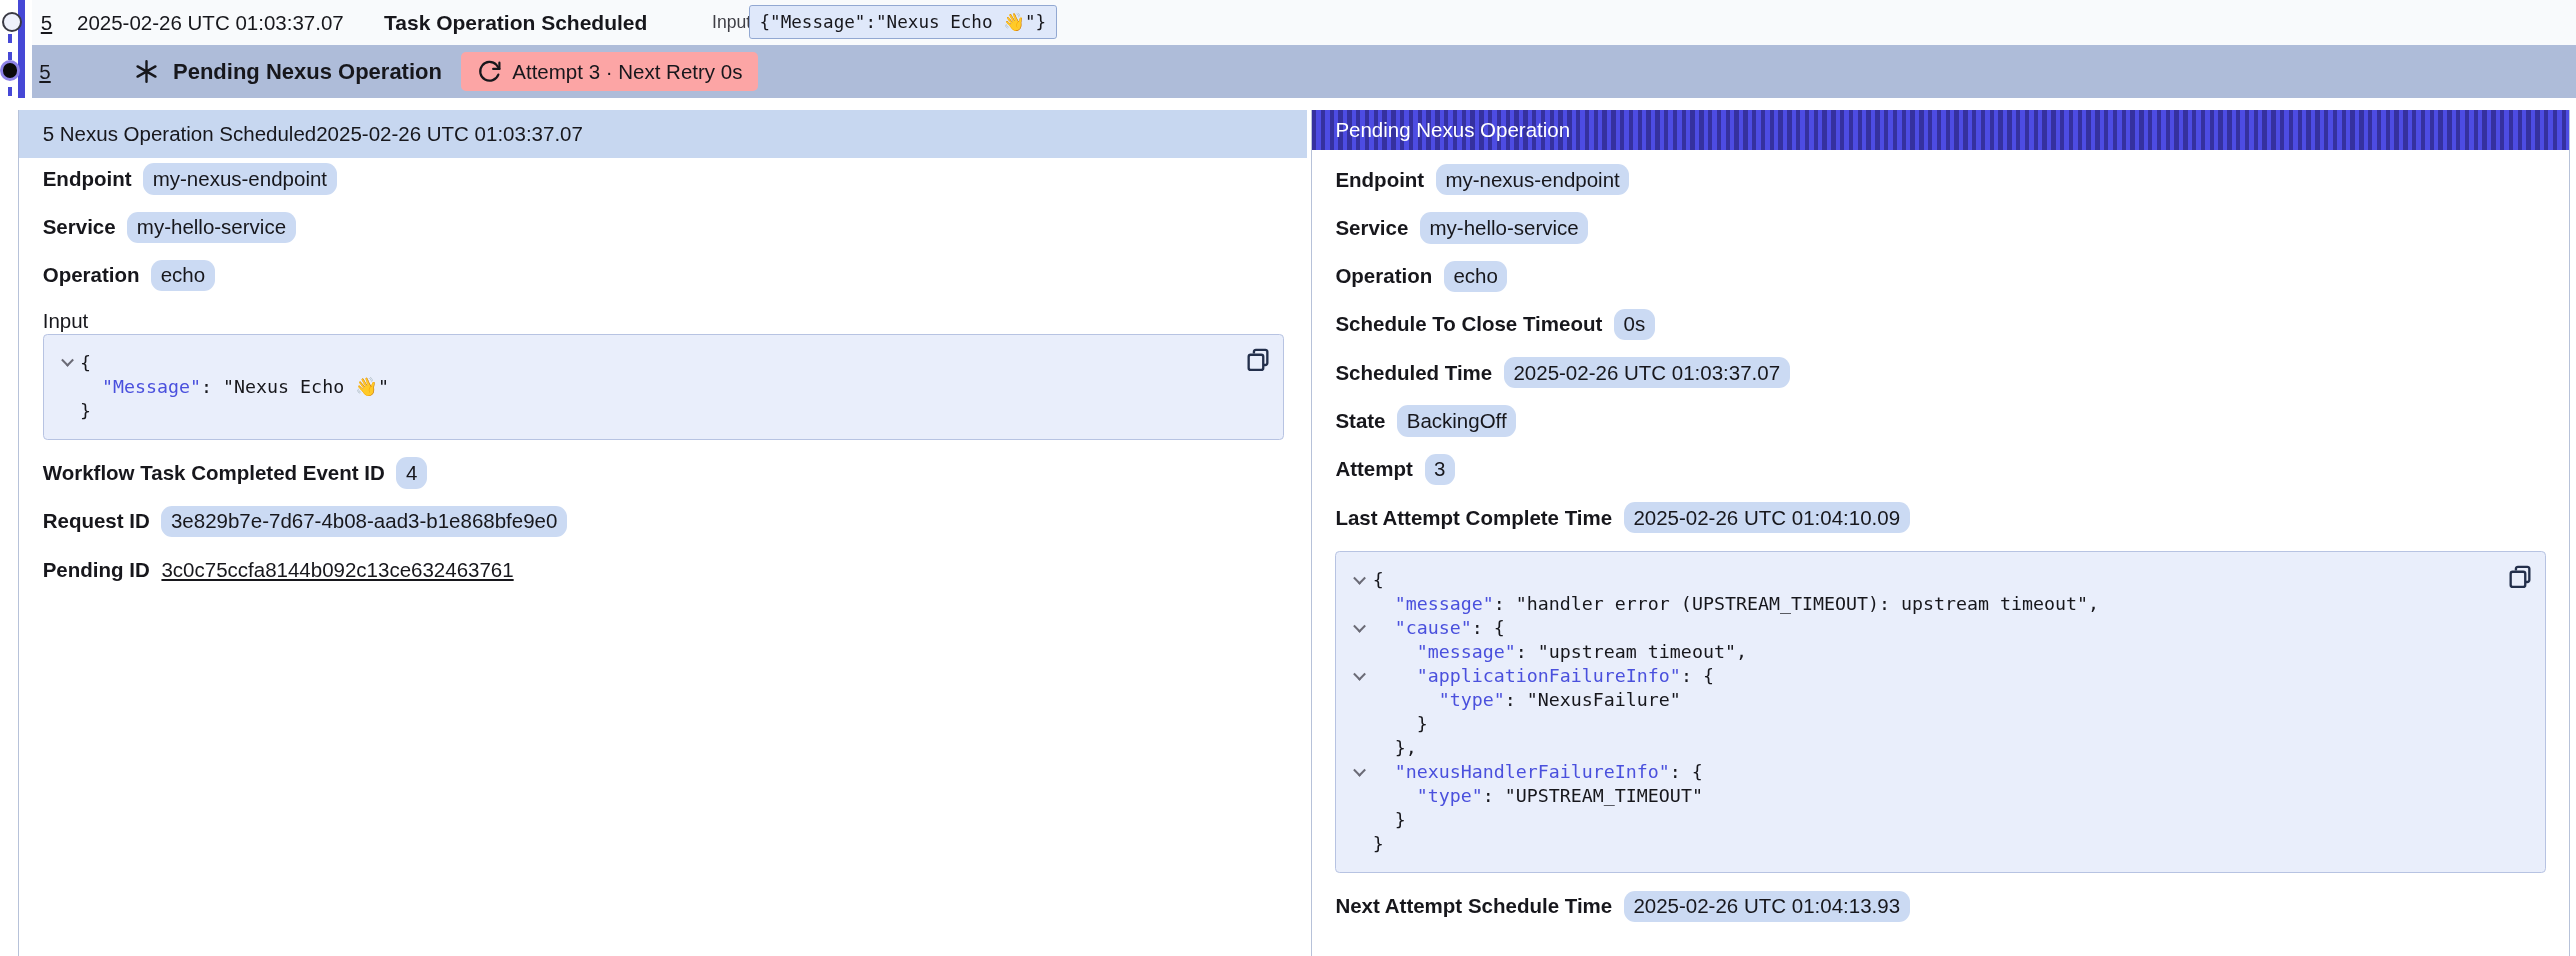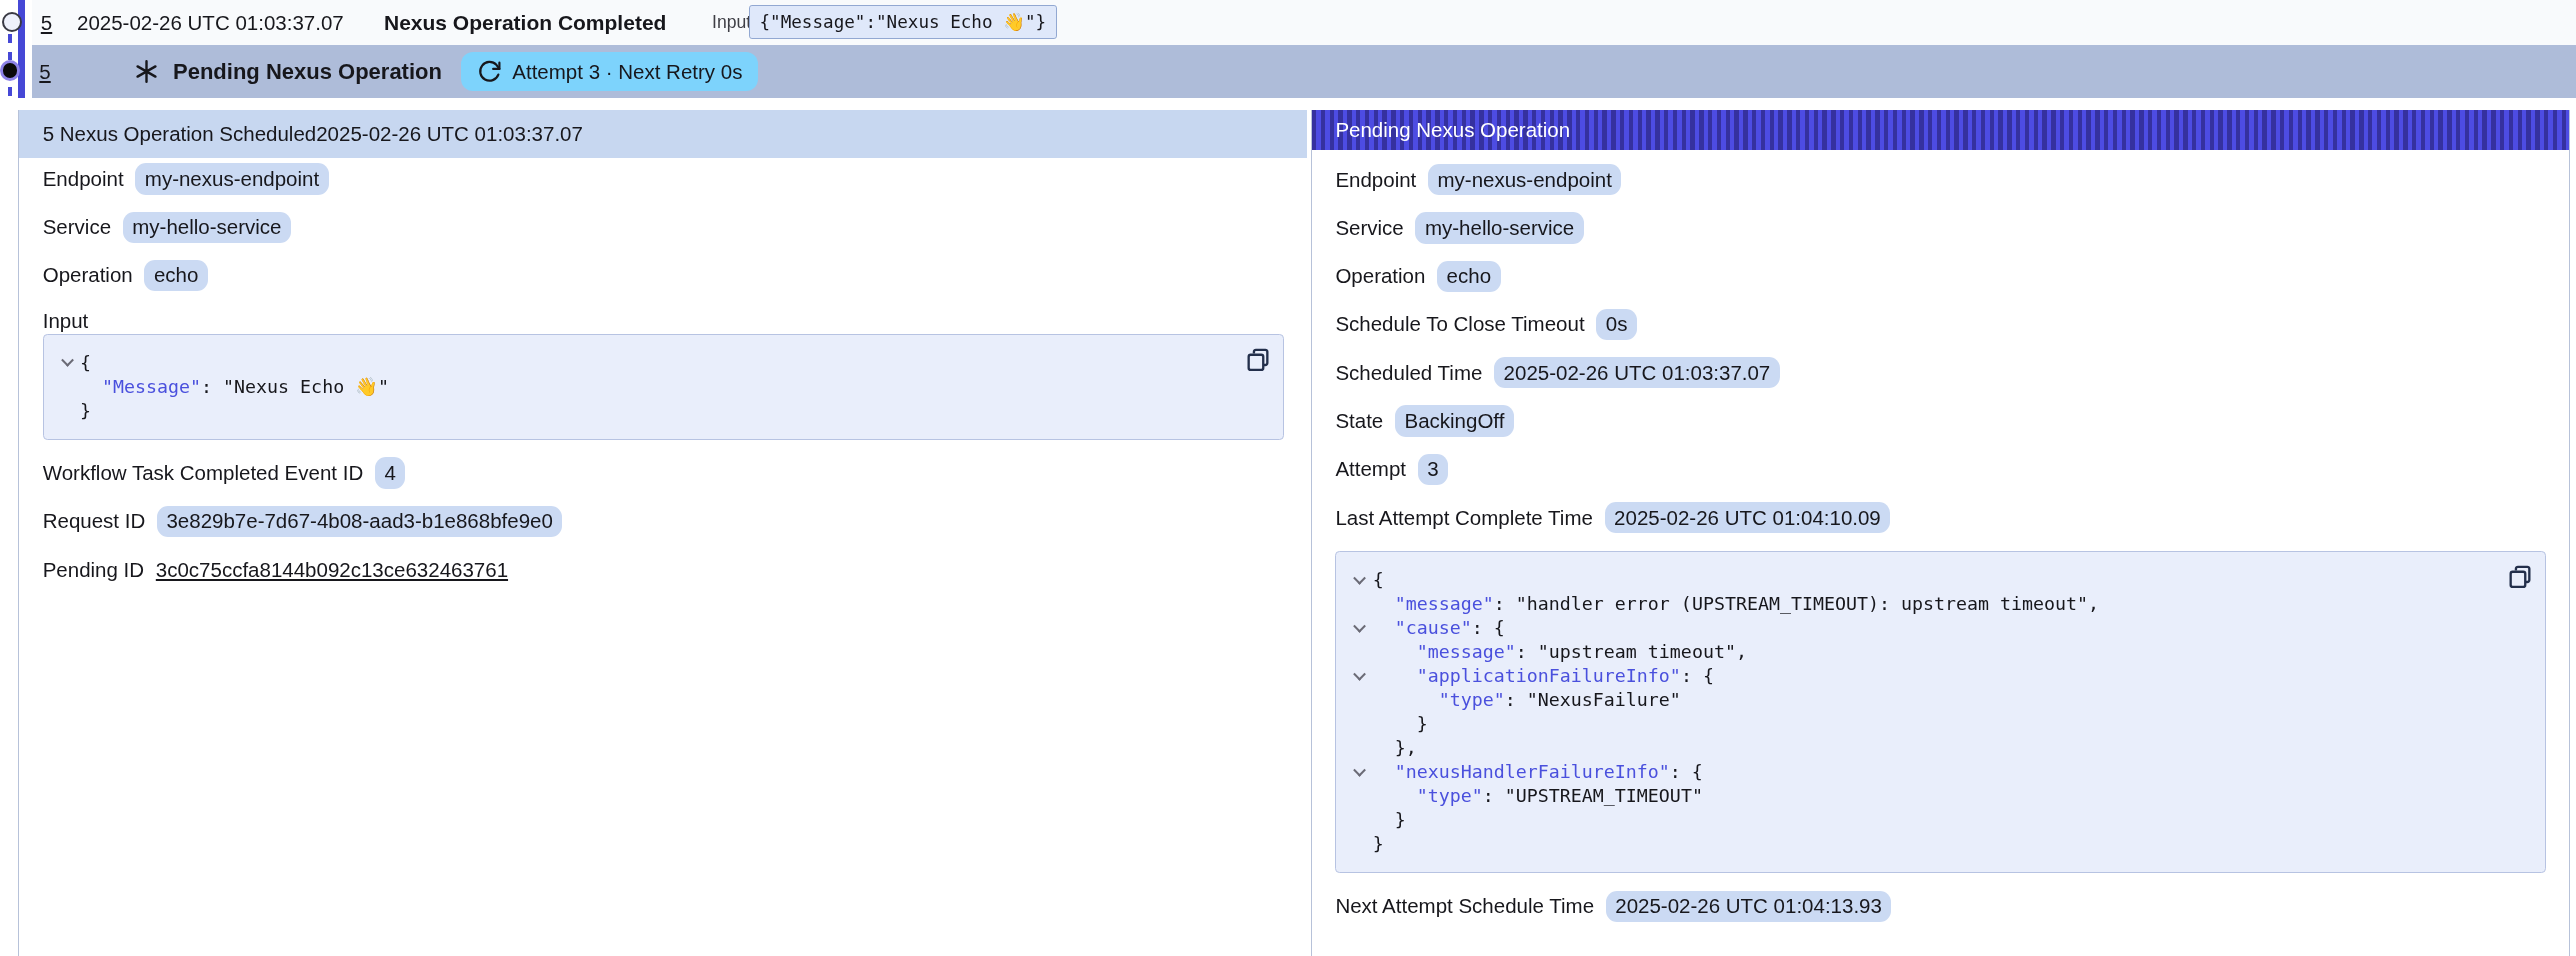--- a/index.html
+++ b/index.html
@@ -17,21 +17,21 @@
   .id-link { text-decoration:underline; font-weight:500; cursor:pointer; }
   .evt-title { font-weight:700; font-size:21px; }
   .input-label { font-size:17.6px; color:#3f3f46; }
   .input-chip {
     top:5.1px; height:34px; padding:0 9.5px;
     background:#dfe8fa; border:1.5px solid #92a8d2; border-radius:2.9px;
     font-family:"DejaVu Sans Mono", monospace; font-size:17.6px;
   }
   .retry-badge {
     top:7.3px; height:39px; padding:0 16px; gap:10.3px;
-    background:#7dd3fc; border-radius:12px; font-size:20.5px;
+    background:#fca5a5; border-radius:5px; font-size:20.5px;
   }
 
   
   .rail-solid { position:absolute; left:18.3px; top:0; width:6.6px; height:98px; background:#4648d6; z-index:5; }
   .rail-dashed { position:absolute; left:8px; top:34px; width:4.4px; height:64px;
     background:repeating-linear-gradient(180deg,#4648d6 0 8.8px, transparent 8.8px 17.6px); z-index:4; }
   .node-open { position:absolute; left:1.5px; top:12.4px; width:20px; height:20px; border-radius:50%;
     background:#eef1fb; border:2.2px solid #3a3a44; z-index:6; }
   .node-filled { position:absolute; left:2.9px; top:63px; width:14.6px; height:14.6px; border-radius:50%;
     background:#0a0a0a; box-shadow:0 0 0 2.9px #8d83e8; z-index:6; }
@@ -40,21 +40,21 @@
   .panel-left  { position:absolute; left:18.3px;   top:110px; width:1289px; bottom:0; border-left:1.5px solid #b7c2d9; background:#fff; }
   .panel-right { position:absolute; left:1311px; top:110px; width:1259px; bottom:0; border-left:1.5px solid #b7c2d9; border-right:1.5px solid #b7c2d9; background:#fff; }
   .hdr-event { height:48px; background:#c7d7f0; display:flex; align-items:center; 
     padding:0 19px 0 23.4px; font-size:20.5px; }
   .hdr-pending { height:40px; color:#ffffff; display:flex; align-items:center; padding:0 23.4px; font-size:20.5px;
     background:repeating-linear-gradient(90deg,#35319f 0 4.4px,#4d4ce3 4.4px 8.8px); }
   .body-l { padding:5.9px 23.4px 0 23.4px; }
   .body-r { padding:14.6px 23.4px 0 23.4px; }
 
   .field-row { display:flex; align-items:center; height:30px; margin-bottom:18.3px; font-size:20.5px; white-space:nowrap; }
-  .field-label { margin-right:11.7px; }
+  .field-label { margin-right:11.7px;font-weight:bold; }
   .badge { background:#cbdaf3; border-radius:11px; padding:3.7px 9.5px; }
   .link-value { text-decoration:underline; cursor:pointer; padding:3.7px 0; }
   .section-label { height:25px; font-size:20.5px; display:flex; align-items:center; }
 
   
   .codeblock { position:relative; background:#e9eefb; border:1.5px solid #b7c3e2; border-radius:4.4px;
     padding:16px 51px 16px 10.3px; margin-bottom:18.3px;
     font-family:"DejaVu Sans Mono", monospace; font-size:18.3px; color:#17171c; }
   .code-line { display:flex; line-height:24px; height:24px; }
   .gutter { width:26px; flex:none; display:flex; align-items:center; justify-content:center; }
@@ -66,21 +66,21 @@
     justify-content:center; cursor:pointer; background:transparent; border:none; }
 </style>
 </head>
 <body>
 
 <div class="page">
 
   <div class="row1">
     <span class="row-item id-link" style="left:8.8px;">5</span>
     <span class="row-item" style="left:45px;">2025-02-26 UTC 01:03:37.07</span>
-    <span class="row-item evt-title" style="left:352px;">Nexus Operation Completed</span>
+    <span class="row-item evt-title" style="left:352px;">Task Operation Scheduled</span>
     <span class="row-item input-label" style="left:680px;">Input</span>
     <span class="row-item input-chip" style="left:717px;">{"Message":"Nexus Echo 👋"}</span>
   </div>
 
   <div class="row2">
     <span class="row-item id-link" style="left:7.3px;">5</span>
     <span class="row-item" style="left:100px;">
       <svg width="29" height="29" viewBox="0 0 24 24" fill="none" stroke="#17171c" stroke-width="2" stroke-linecap="round">
         <path d="M12 3.5v17M4.6 7.8l14.8 8.4M19.4 7.8L4.6 16.2"></path>
       </svg>

